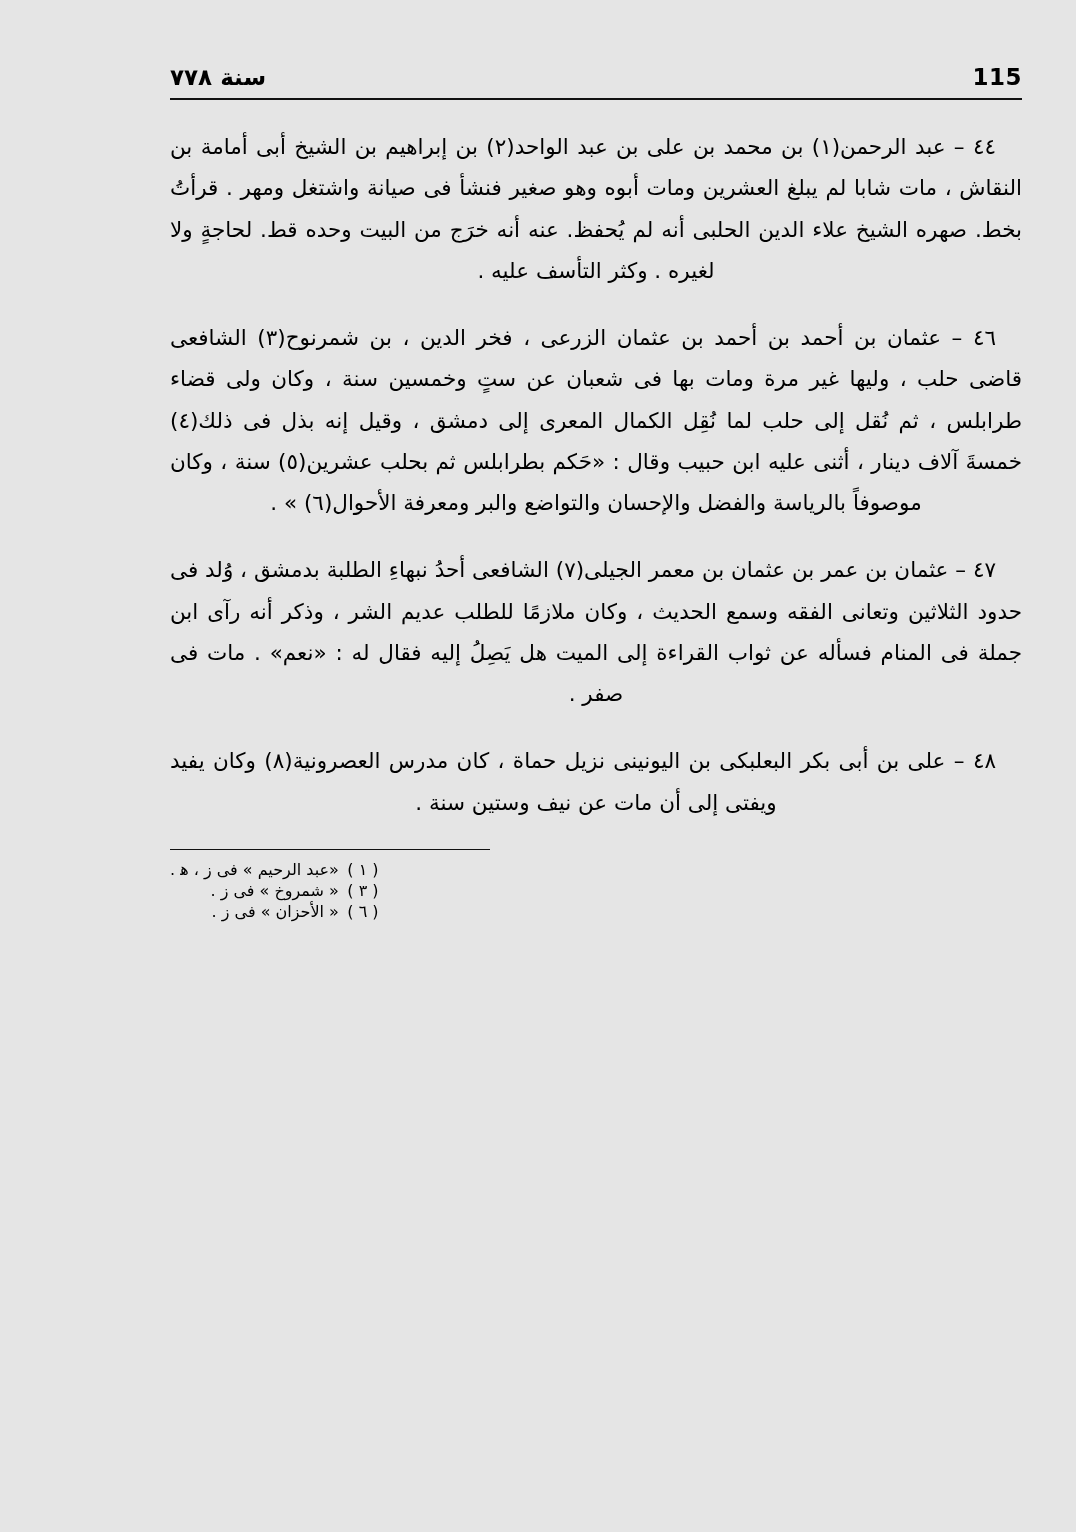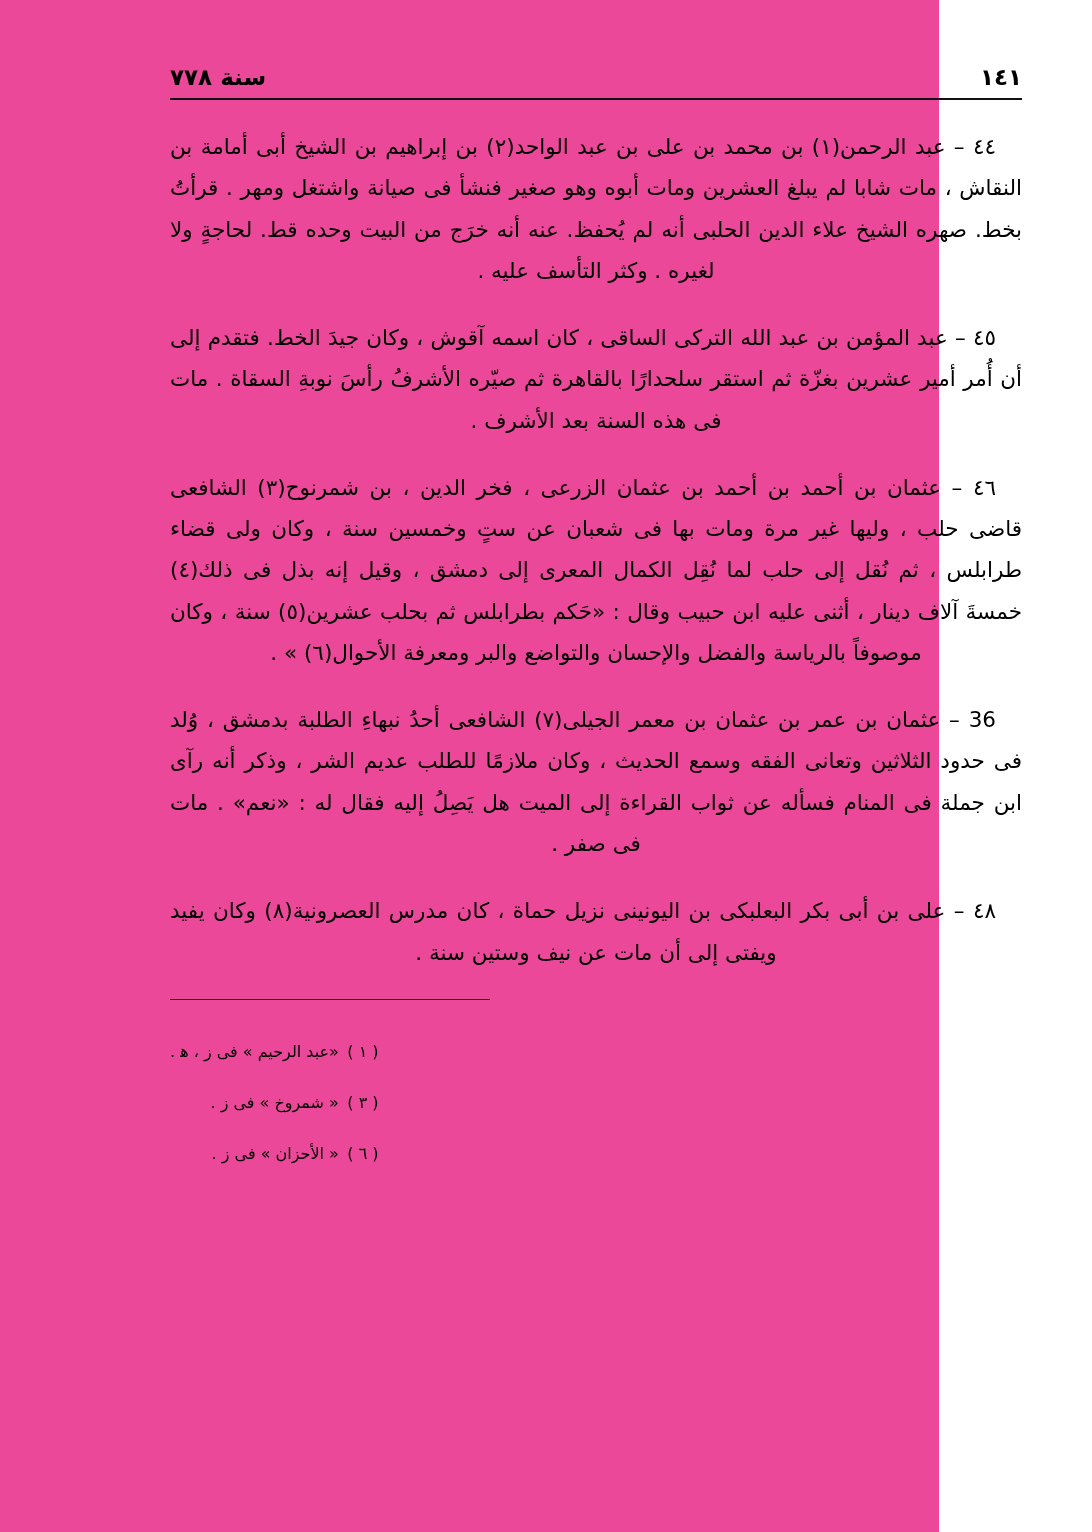--- a/index.html
+++ b/index.html
@@ -11,23 +11,23 @@
     width: 1092px;
     height: 1532px;
     font-family: "DejaVu Sans", sans-serif;
     color: #000000;
     position: relative;
     overflow: hidden;
   }
   .page {
     position: absolute;
     top: 0; left: 0;
-    width: 939px;
+    width: 1076px;
     height: 1532px;
-    background: #ec4899;
+    background: #e5e5e5;
   }
   .content {
     position: absolute;
     top: 64px;
     left: 170px;
     width: 852px;
   }
   
   .header {
     display: flex;
@@ -68,21 +68,20 @@
     width: 320px;
     margin: 18px 0 10px auto;
     margin-right: auto;
     margin-left: 0;
   }
   .footnote {
     display: block;
     text-align: right;
     white-space: nowrap;
     margin-bottom: 2px;
-    margin-top: 32px;
   }
   .fn-marker {
     display: inline-block;
     min-width: 38px;
     text-align: center;
   }
   .footnotes-wrap {
     width: 100%;
     display: flex;
     flex-direction: column;
@@ -94,28 +93,27 @@
   }
 </style>
 </head>
 <body>
 
 <div class="page">
   <div class="content">
 
     <div class="header">
       <span class="year-label">سنة ٧٧٨</span>
-      <span class="page-num">١٤١</span>
+      <span class="page-num">115</span>
     </div>
     <div class="header-rule"></div>
 
     <p class="entry first-line-indent">٤٤ – عبد الرحمن(١) بن محمد بن على بن عبد الواحد(٢) بن إبراهيم بن الشيخ أبى أمامة بن النقاش ، مات شابا لم يبلغ العشرين ومات أبوه وهو صغير فنشأ فى صيانة واشتغل ومهر . قرأتُ بخط. صهره الشيخ علاء الدين الحلبى أنه لم يُحفظ. عنه أنه خرَج من البيت وحده قط. لحاجةٍ ولا لغيره . وكثر التأسف عليه .</p>
-    <p class="entry first-line-indent">٤٥ – عبد المؤمن بن عبد الله التركى الساقى ، كان اسمه آقوش ، وكان جيدَ الخط. فتقدم إلى أن أُمر أمير عشرين بغزّة ثم استقر سلحدارًا بالقاهرة ثم صيّره الأشرفُ رأسَ نوبةِ السقاة . مات فى هذه السنة بعد الأشرف .</p>
     <p class="entry first-line-indent">٤٦ – عثمان بن أحمد بن أحمد بن عثمان الزرعى ، فخر الدين ، بن شمرنوح(٣) الشافعى قاضى حلب ، وليها غير مرة ومات بها فى شعبان عن ستٍ وخمسين سنة ، وكان ولى قضاء طرابلس ، ثم نُقل إلى حلب لما نُقِل الكمال المعرى إلى دمشق ، وقيل إنه بذل فى ذلك(٤) خمسةَ آلاف دينار ، أثنى عليه ابن حبيب وقال : «حَكم بطرابلس ثم بحلب عشرين(٥) سنة ، وكان موصوفاً بالرياسة والفضل والإحسان والتواضع والبر ومعرفة الأحوال(٦) » .</p>
-    <p class="entry first-line-indent">36 – عثمان بن عمر بن عثمان بن معمر الجيلى(٧) الشافعى أحدُ نبهاءِ الطلبة بدمشق ، وُلد فى حدود الثلاثين وتعانى الفقه وسمع الحديث ، وكان ملازمًا للطلب عديم الشر ، وذكر أنه رآى ابن جملة فى المنام فسأله عن ثواب القراءة إلى الميت هل يَصِلُ إليه فقال له : «نعم» . مات فى صفر .</p>
+    <p class="entry first-line-indent">٤٧ – عثمان بن عمر بن عثمان بن معمر الجيلى(٧) الشافعى أحدُ نبهاءِ الطلبة بدمشق ، وُلد فى حدود الثلاثين وتعانى الفقه وسمع الحديث ، وكان ملازمًا للطلب عديم الشر ، وذكر أنه رآى ابن جملة فى المنام فسأله عن ثواب القراءة إلى الميت هل يَصِلُ إليه فقال له : «نعم» . مات فى صفر .</p>
     <p class="entry first-line-indent">٤٨ – على بن أبى بكر البعلبكى بن اليونينى نزيل حماة ، كان مدرس العصرونية(٨) وكان يفيد ويفتى إلى أن مات عن نيف وستين سنة .</p>
 
     <div class="footnote-rule"></div>
 
     <div class="footnotes-wrap">
       <div class="fn-inner">
         <div class="footnote">
           <span class="fn-marker">( ١ )</span>
           <span>«عبد الرحيم » فى ز ، ﻫ .</span>
         </div>

